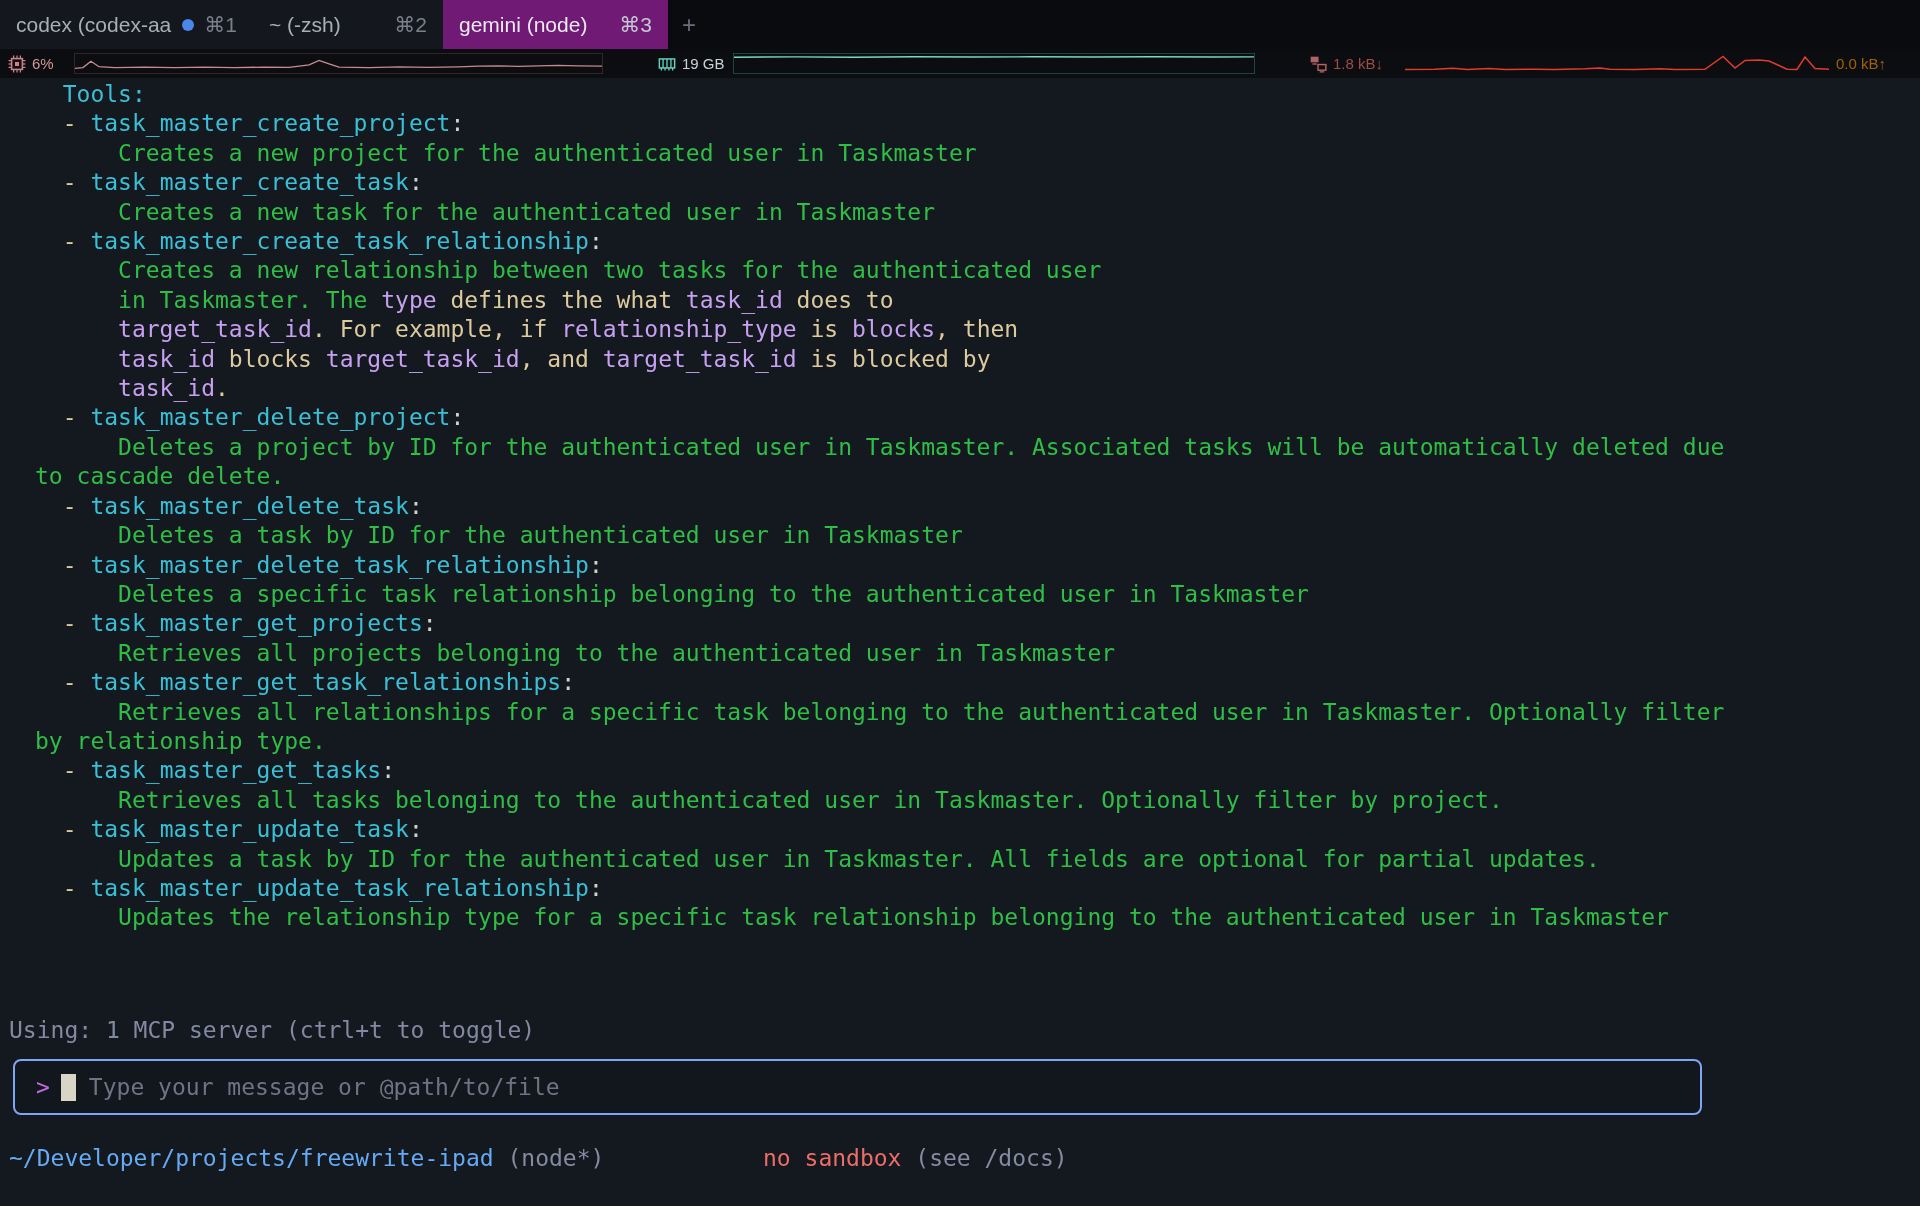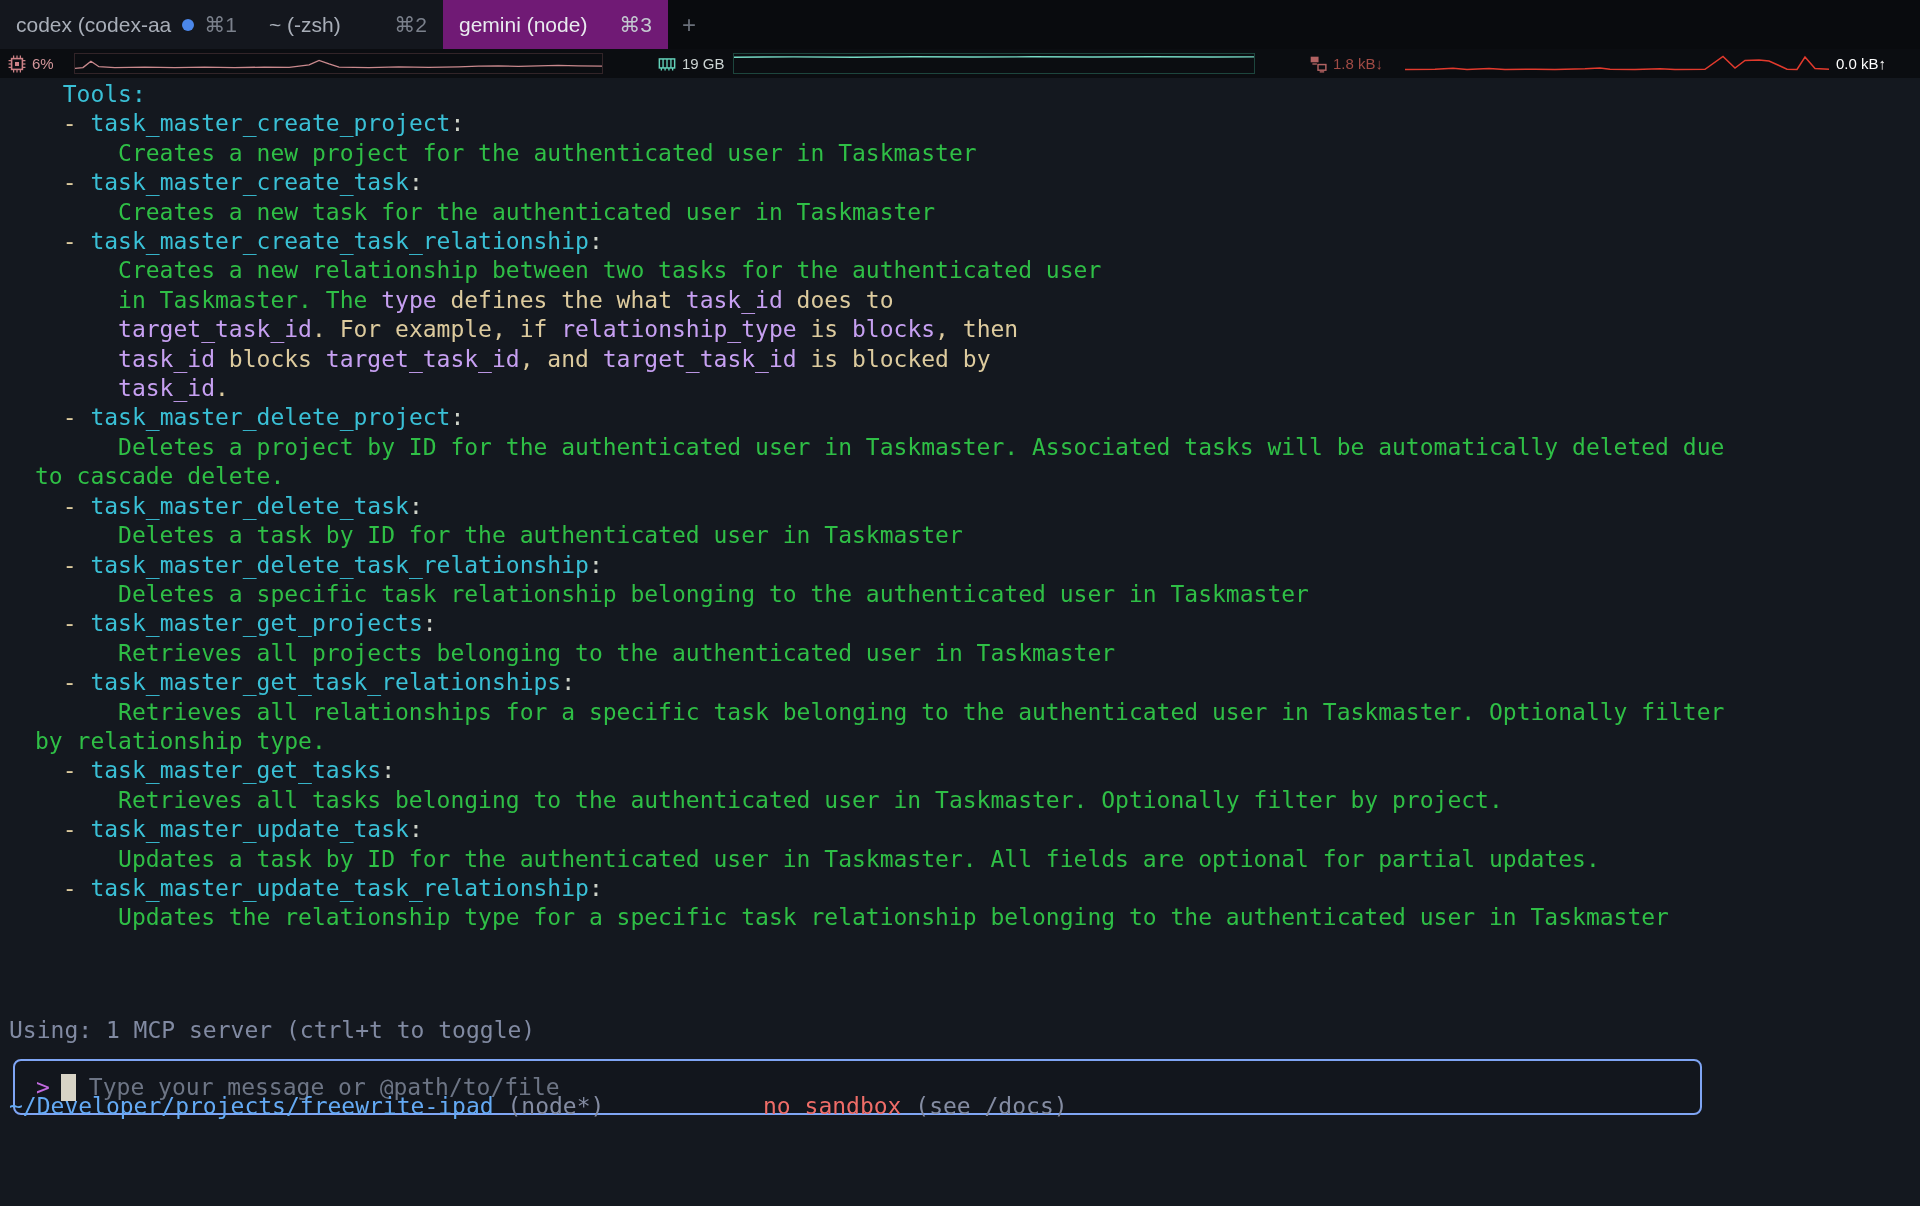--- a/index.html
+++ b/index.html
@@ -28,37 +28,37 @@
   .sb{position:absolute;top:0;height:29px;display:flex;align-items:center;gap:6px;}
   .sb svg{display:block;}
   .graph{position:absolute;top:4px;height:21px;}
   .graph svg{width:100%;height:100%;display:block;}
   .g-cpu{left:74px;width:529px;border:1px solid #322428;}
   .g-mem{left:733px;width:522px;border:1px solid #1d453d;}
   .g-net{left:1405px;width:424px;}
   .cpu-text{color:#d3969a;}
   .mem-text{color:#ccd4d3;}
   .net-down{color:#a14b45;}
-  .net-up{color:#ffffff;}
+  .net-up{color:#a16207;}
   
   .mono{font-family:"DejaVu Sans Mono", monospace;}
   #terminal-output{position:absolute;left:35px;top:80px;font-family:"DejaVu Sans Mono",monospace;font-size:23px;line-height:29.4px;white-space:pre;}
   .term-line{white-space:pre;}
   .c-fg{color:#cfd3c9;}
   .c-tan{color:#ddcb9e;}
   .c-cyan{color:#3ac0d6;}
   .c-green{color:#2fbf46;}
   .c-purple{color:#c7a0f2;}
   
   .mcp-line{position:absolute;left:9px;top:1016px;font-size:23px;line-height:29px;color:#818aa2;}
   .input-box{position:absolute;left:13px;top:1059px;width:1689px;height:56px;border:2px solid #7fa5f4;border-radius:8px;background:#12161d;display:flex;align-items:center;padding-left:21px;font-size:23px;}
   .prompt{color:#c06ade;}
   .cursor{width:15px;height:27px;background:#d8d4c6;margin-left:11px;flex:0 0 auto;}
   .placeholder{color:#6d7585;margin-left:13px;white-space:pre;}
-  .footer{position:absolute;left:0;top:1092px;width:1920px;height:29px;font-size:23px;line-height:29px;font-family:"DejaVu Sans Mono",monospace;}
+  .footer{position:absolute;left:0;top:1144px;width:1920px;height:29px;font-size:23px;line-height:29px;font-family:"DejaVu Sans Mono",monospace;}
   .f-group{position:absolute;top:0;white-space:pre;display:flex;column-gap:13.8px;}
   .f-left{left:9px;}
   .f-center{left:763px;align-items:center;}
   .f-right{left:1236px;}
   .f-path{color:#64aaf4;}
   .f-gray{color:#848ca2;}
   .f-red{color:#ef6d68;}
   .f-model{color:#dcaaf2;}
 </style>
 </head>

